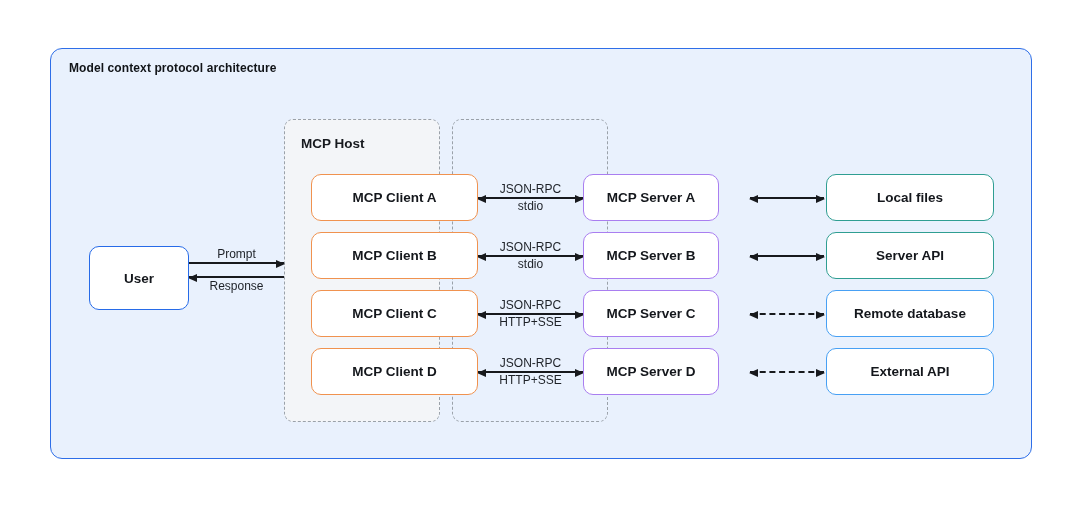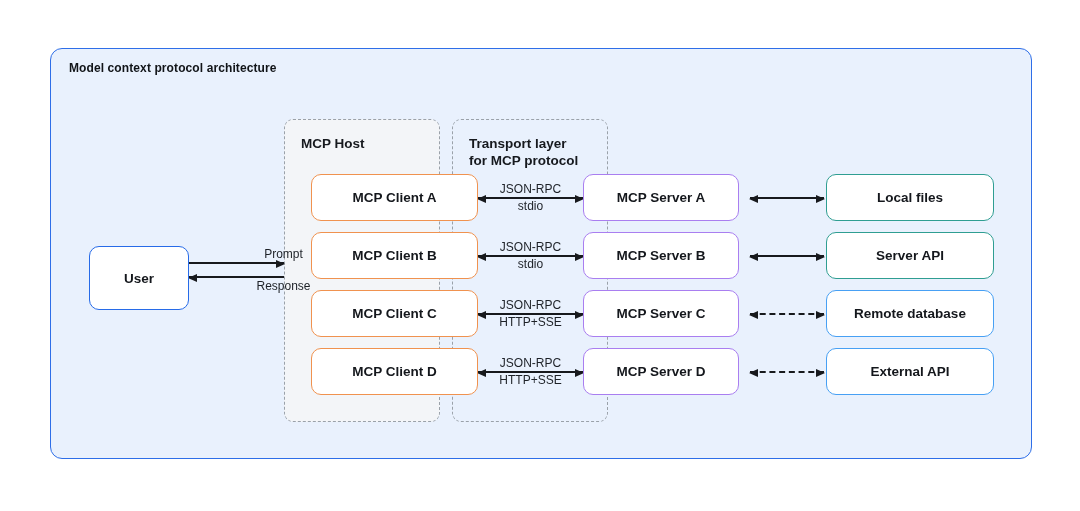--- a/index.html
+++ b/index.html
@@ -42,21 +42,21 @@
   }
   .host-label{left:250px;top:86px;}
   .transport-label{left:418px;top:86px;}
   .node{
     position:absolute;display:flex;align-items:center;justify-content:center;
     background:#ffffff;border-radius:10px;box-sizing:border-box;
     font-size:13.5px;font-weight:bold;color:#14171c;z-index:3;text-align:center;
   }
   .node.user{left:38px;top:197px;width:100px;height:64px;border:1.6px solid var(--user);}
   .node.client{left:260px;width:167px;height:47px;border:1.6px solid var(--client);}
-  .node.server{left:532px;width:156px;height:47px;border:1.6px solid var(--server);}
+  .node.server{left:532px;width:136px;height:47px;border:1.6px solid var(--server);}
   .node.resource{left:775px;width:168px;height:47px;text-align:right;}
   .node.resource.teal{border:1.6px solid var(--teal);}
   .node.resource.blue{border:1.6px solid var(--blue);}
   .arrow{position:absolute;height:0;border-top:2px solid var(--ink);z-index:2;}
   .arrow.dashedline{border-top-style:dashed;}
   .arrow.head-r::after{
     content:"";position:absolute;right:-1px;top:-4px;width:0;height:0;
     border-left:9px solid var(--ink);border-top:4.5px solid transparent;border-bottom:4.5px solid transparent;
   }
   .arrow.head-l::before{
@@ -65,38 +65,34 @@
   }
   .cs-arrow{left:427px;width:105px;}
   .sr-arrow{left:699px;width:74px;}
   .flow-arrow{left:138px;width:95px;}
   .proto-label{
     position:absolute;left:427px;width:105px;text-align:center;
     font-size:12px;line-height:13px;color:#1d2127;z-index:2;
   }
   .flow-label{
     position:absolute;left:138px;width:95px;text-align:center;
-    font-size:12px;line-height:13px;color:#1d2127;z-index:2;padding-left:47px;
+    font-size:12px;line-height:13px;color:#1d2127;z-index:2;
   }
 </style>
 </head>
 <body>
 
 <div class="canvas">
   <div class="panel">
 
     <div class="title">Model context protocol architecture</div>
 
     <div class="group host"></div>
     <div class="group transport"></div>
     <div class="group-label host-label">MCP Host</div>
-    <div class="group-label transport-label">
-      <div>Transport layer</div>
-      <div>for MCP protocol</div>
-    </div>
 
     <div class="node user">User</div>
     <div class="arrow head-r flow-arrow" style="top:213px"></div>
     <div class="arrow head-l flow-arrow" style="top:227px"></div>
     <div class="flow-label" style="top:199px">Prompt</div>
     <div class="flow-label" style="top:231px">Response</div>
 
     <div class="node client" style="top:125px">MCP Client A</div>
     <div class="arrow head-l head-r cs-arrow" style="top:147.5px"></div>
     <div class="proto-label" style="top:133.5px">JSON-RPC</div>

